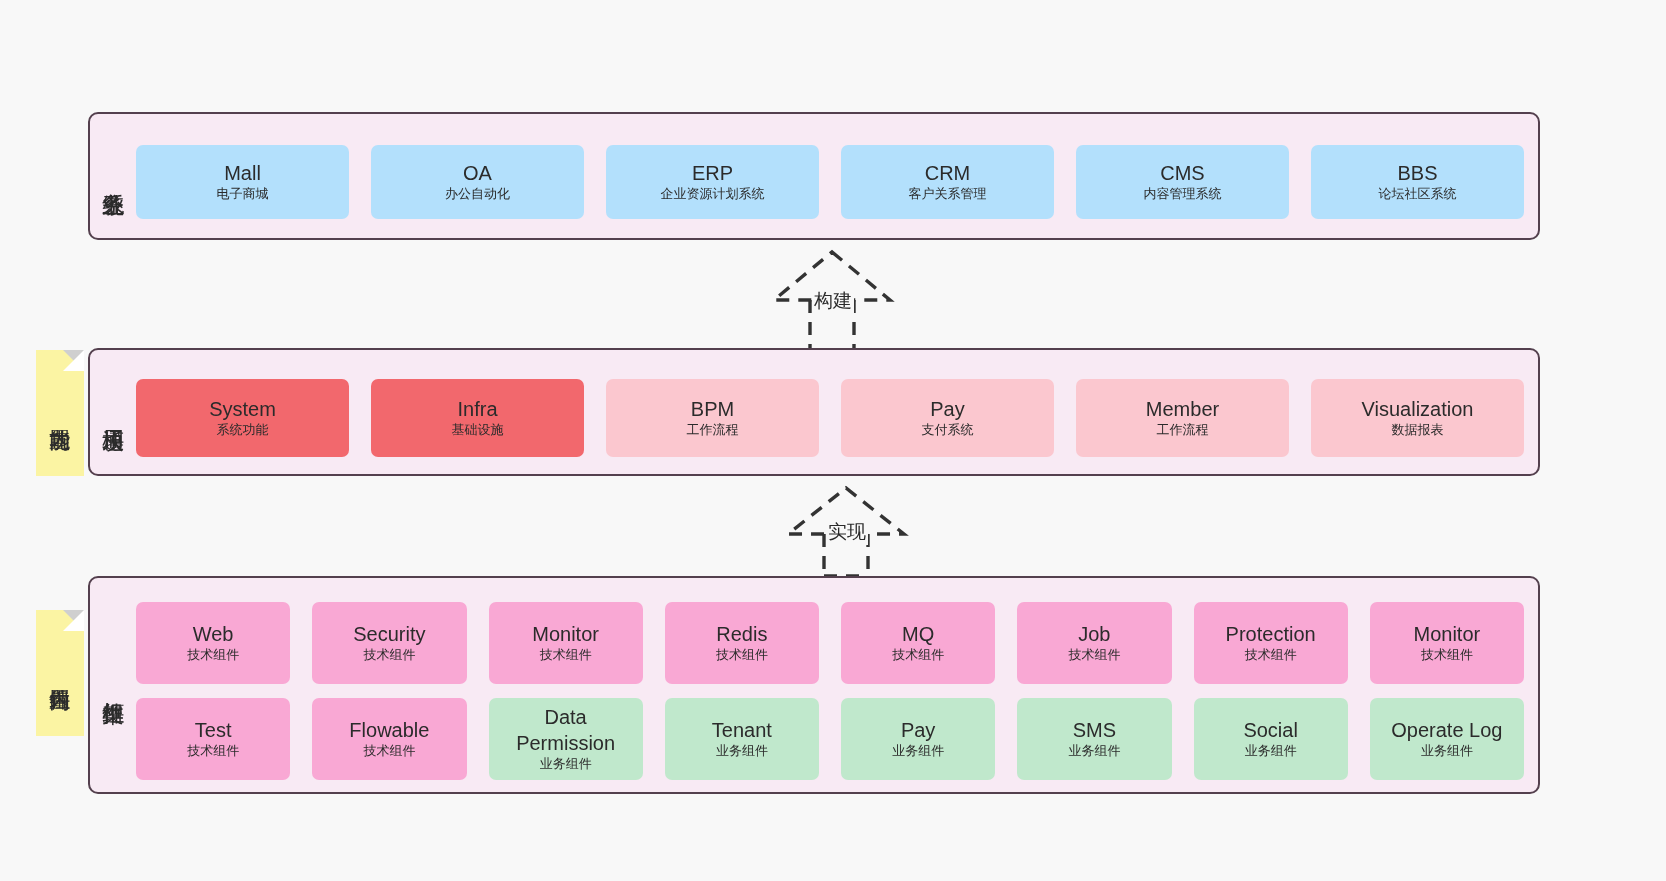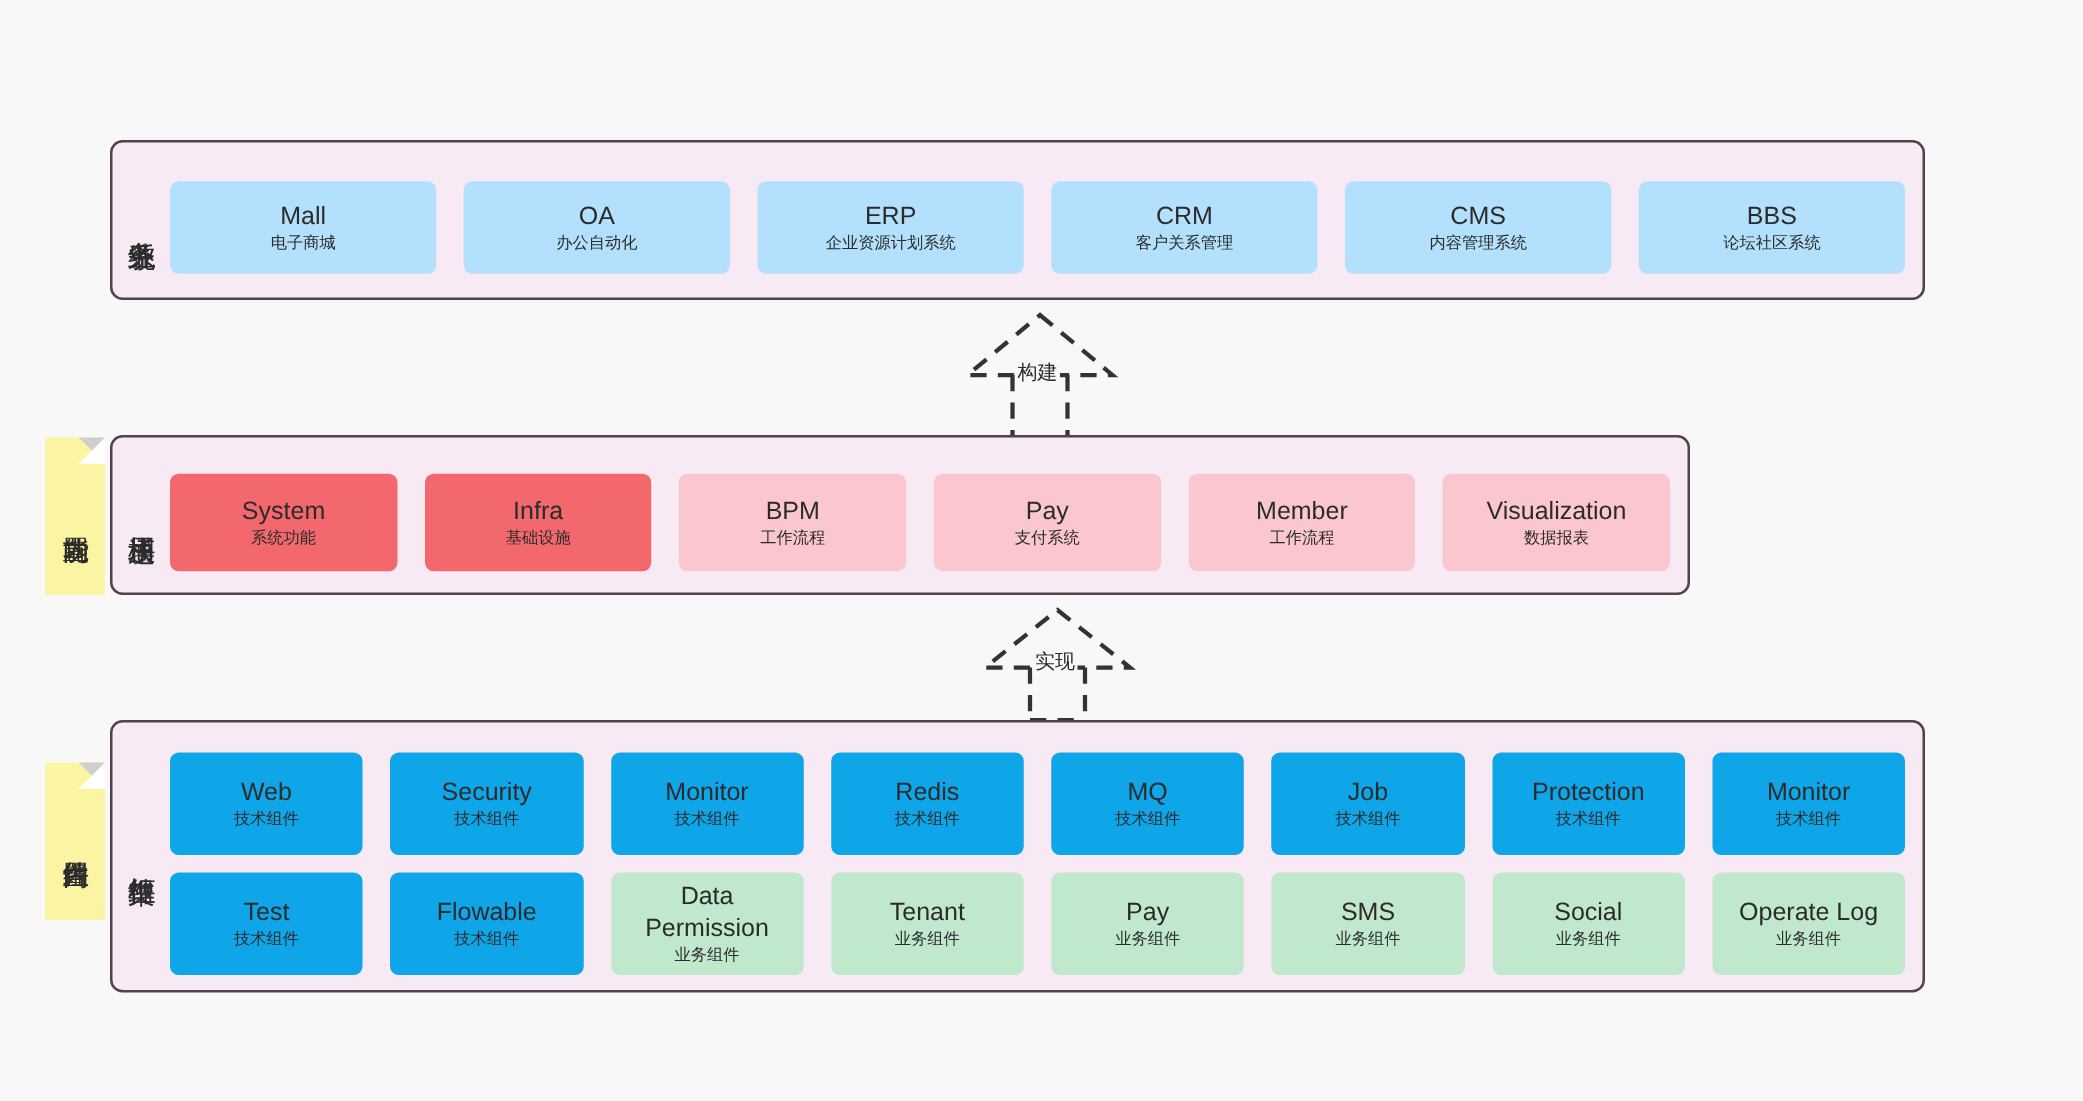--- a/index.html
+++ b/index.html
@@ -69,28 +69,28 @@
     line-height: 1.28;
     padding: 4px 6px;
     user-select: none;
   }
   .card .cn { font-size: 13px; }
 
   
   .c-blue        { background: #b3e0fc; }
   .c-red         { background: #f2686d; }
   .c-pink        { background: #fbc7cf; }
-  .c-green       { background: #0ea5e9; text-align: right; }
+  .c-green       { background: #f9a8d4; text-align: right; }
   .c-lightgreen  { background: #c0e8cc; }
 
   
   #layer-business { left: 88px;  top: 112px; width: 1452px; height: 128px; }
   #layer-business .row { height: 74px; }
 
-  #layer-modules  { left: 88px;  top: 348px; width: 1264px; height: 128px; }
+  #layer-modules  { left: 88px;  top: 348px; width: 1452px; height: 128px; }
   #layer-modules .row { height: 78px; }
 
   #layer-framework{ left: 88px;  top: 576px; width: 1452px; height: 218px; }
   #layer-framework .row { height: 82px; }
   #layer-framework .layer-body { gap: 14px; }
 
   
   .sticky {
     position: absolute;
     background: #fbf4a3;
@@ -122,21 +122,21 @@
     border-top: 21px solid #cfcfcf;
     border-left: 21px solid transparent;
   }
   #sticky-modules   { left: 36px; top: 350px; height: 126px; }
   #sticky-framework { left: 36px; top: 610px; height: 126px; }
 
   
   .arrow { position: absolute; }
   .arrow-label {
     position: absolute;
-    font-size: 16px;
+    font-size: 19px;
     color: #2b2b2b;
     background: #f8f8f8;
     padding: 0 2px;
     white-space: nowrap;
     user-select: none;
   }
   #arrow-build  { left: 752px; top: 248px; width: 160px; height: 104px; }
   #arrow-build .arrow-label  { left: 60px; top: 40px; }
   #arrow-impl   { left: 766px; top: 484px; width: 160px; height: 94px; }
   #arrow-impl .arrow-label   { left: 60px; top: 35px; }

